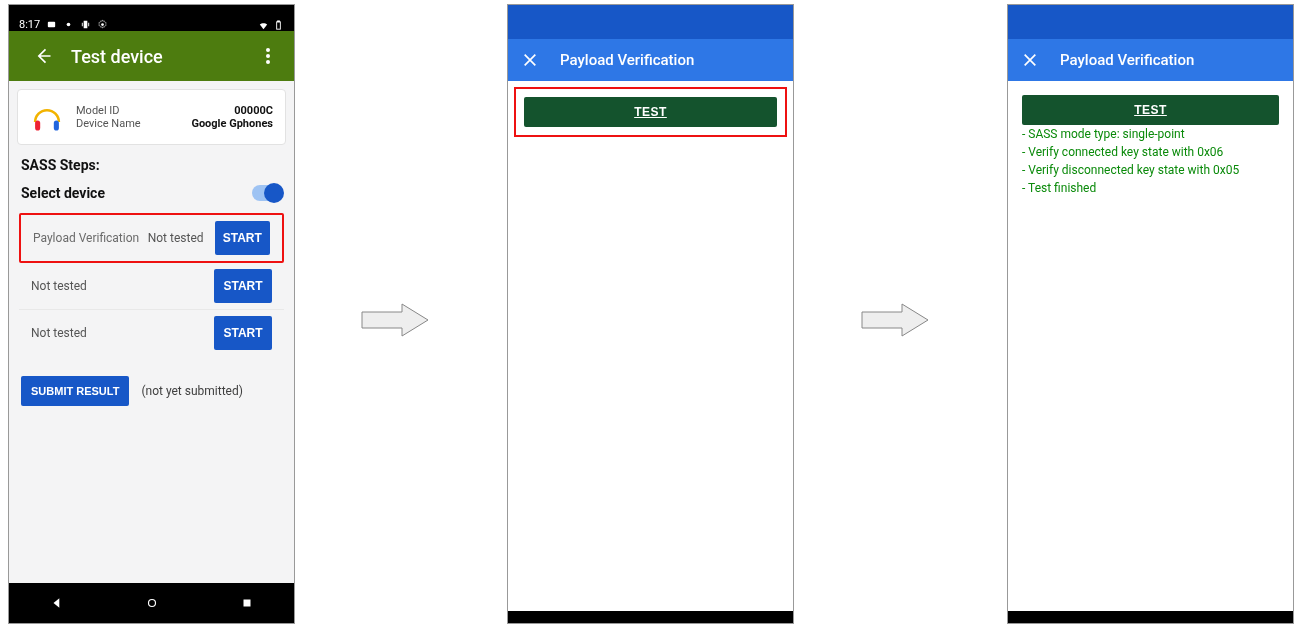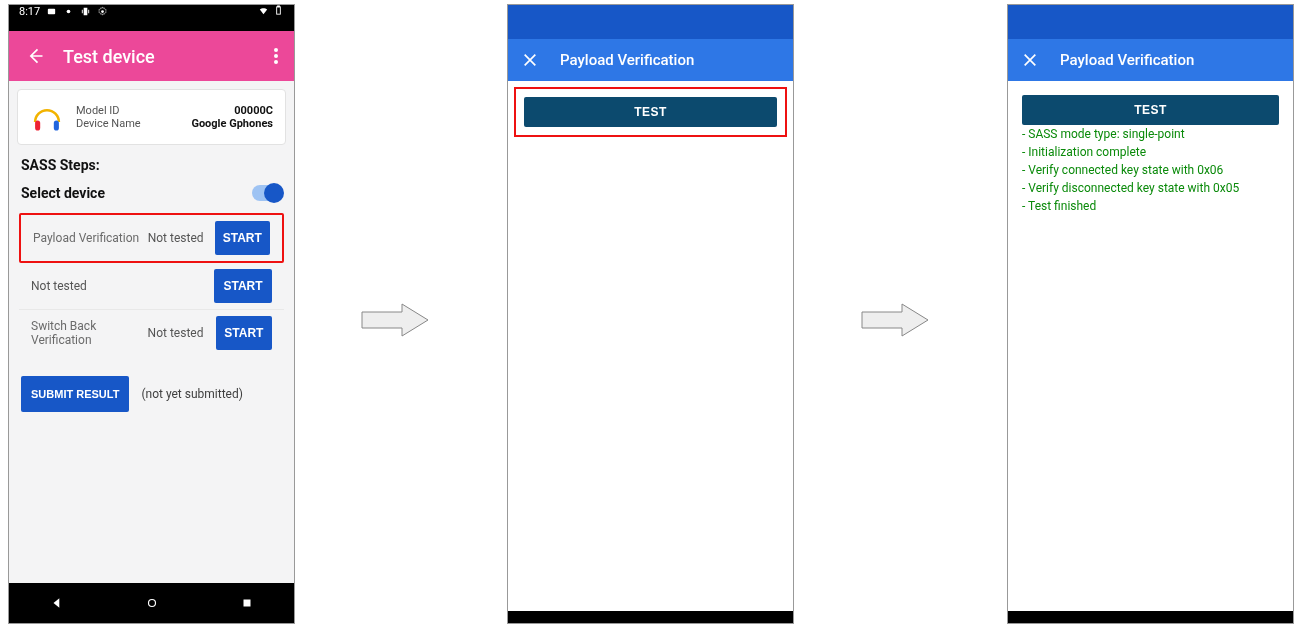--- a/index.html
+++ b/index.html
@@ -17,35 +17,35 @@
   .phone1 { left: 8px;  top: 4px; }
   .phone2 { left: 507px; top: 4px; }
   .phone3 { left: 1007px; top: 4px; }
 
   
   .statusbar {
     height: 26px;
     background: #000;
     color: #fff;
     display: flex;
-    align-items: flex-start;
+    align-items: flex-end;
     justify-content: space-between;
     padding: 0 10px;
     font-size: 11px;
   }
   .status-left { display: flex; align-items: center; gap: 6px; }
   .status-right { display: flex; align-items: center; gap: 4px; }
   .status-ico { width: 11px; height: 11px; display:inline-block; }
   .titlebar {
     height: 50px;
-    background: #ec4899;
+    background: #4d7c0f;
     color: #fff;
     display: flex;
     align-items: center;
-    padding: 0 16px;
+    padding: 0 24px;
   }
   .titlebar .back { width: 20px; height: 20px; margin-right: 18px; cursor: pointer; }
   .titlebar .title { font-size: 18px; font-weight: 500; flex: 1; }
   .titlebar .more { width: 4px; height: 16px; position: relative; cursor: pointer; }
   .titlebar .more::before, .titlebar .more::after, .titlebar .more span {
     content:""; position:absolute; left:0; width:4px; height:4px; border-radius:50%; background:#fff;
   }
   .titlebar .more::before { top:0; }
   .titlebar .more span { top:6px; }
   .titlebar .more::after { top:12px; }
@@ -80,44 +80,44 @@
   .step-row .name { width: 120px; line-height:1.2; }
   .step-row .status { width: 70px; font-size:12px; color:#555;}
   .btn-start {
     background:#1757c7; color:#fff; border:none; height:34px; width:58px;
     font-size:12px; font-weight:600; border-radius:2px; cursor:pointer;
   }
 
   .red-box { border: 2px solid #e11; border-radius:2px; }
 
   .submit-row { padding: 18px 12px; display:flex; align-items:center; gap:12px; }
-  .btn-submit { background:#1757c7; color:#fff; border:none; height:36px; padding:0 10px; font-size:11px; font-weight:600; border-radius:2px; cursor:pointer;}
+  .btn-submit { background:#1757c7; color:#fff; border:none; height:30px; padding:0 10px; font-size:11px; font-weight:600; border-radius:2px; cursor:pointer;}
   .not-submitted { color:#404040; font-size:12px;}
 
   .navbar {
     position:absolute; bottom:0; left:0; right:0; height:40px; background:#000;
     display:flex; align-items:center; justify-content:space-around;
   }
   .nav-ico { width:14px; height:14px; }
 
   
   .topblue { height:34px; background:#1757c7; }
   .header2 {
     height:42px; background:#2e77e6; color:#fff;
     display:flex; align-items:center;
     padding:0 14px;
     font-size:15px; font-weight:500;
   }
   .header2 .close { width:16px; height:16px; margin-right:22px; cursor:pointer; }
   .body2 { background:#fff; position:absolute; top:76px; bottom:12px; left:0; right:0; padding:14px;}
   .btn-test {
     display:block; width: 100%; height:30px;
-    background:#0c4a6e; color:#fff; border:none;
+    background:#14532d; color:#fff; border:none;
     font-size:12px; font-weight:600; letter-spacing:0.5px;
-    border-radius:2px; cursor:pointer;
+    border-radius:2px; cursor:pointer;text-decoration:underline;
   }
   .red-wrap { border:2px solid #e11; padding:8px; margin:-8px; }
   .results { font-size:12px; line-height:1.5; color:#0a8a0a; }
   .blackbar { position:absolute; bottom:0; left:0; right:0; height:12px; background:#000;}
 
   
   .arrow { position:absolute; top:302px; width:70px; height:36px; }
   .arrow1 { left: 360px; }
   .arrow2 { left: 860px; }
   .arrow svg { width:100%; height:100%; }
@@ -194,21 +194,20 @@
       <div class="step-row red-box">
         <div class="name">Payload Verification</div>
         <div class="status">Not tested</div>
         <button class="btn-start">START</button>
       </div>
       <div class="step-row">
         <div class="status">Not tested</div>
         <button class="btn-start">START</button>
       </div>
       <div class="step-row" style="border-bottom:none">
-        <div class="name">Switch Back Verification</div>
         <div class="status">Not tested</div>
         <button class="btn-start">START</button>
       </div>
     </div>
 
     <div class="submit-row">
       <button class="btn-submit">SUBMIT RESULT</button>
       <span class="not-submitted">(not yet submitted)</span>
     </div>
 
@@ -258,21 +257,20 @@
     <div class="header2">
       <svg class="close" viewBox="0 0 24 24" stroke="#fff" stroke-width="2.5">
           <path d="M4 4l16 16M20 4L4 20"></path>
         </svg>
       <span>Payload Verification</span>
     </div>
     <div class="body2">
       <button class="btn-test">TEST</button>
       <div class="results">
         <div>- SASS mode type: single-point</div>
-        <div>- Initialization complete</div>
         <div>- Verify connected key state with 0x06</div>
         <div>- Verify disconnected key state with 0x05</div>
         <div>- Test finished</div>
       </div>
     </div>
     <div class="blackbar"></div>
   </div>
 
 </div>
 

